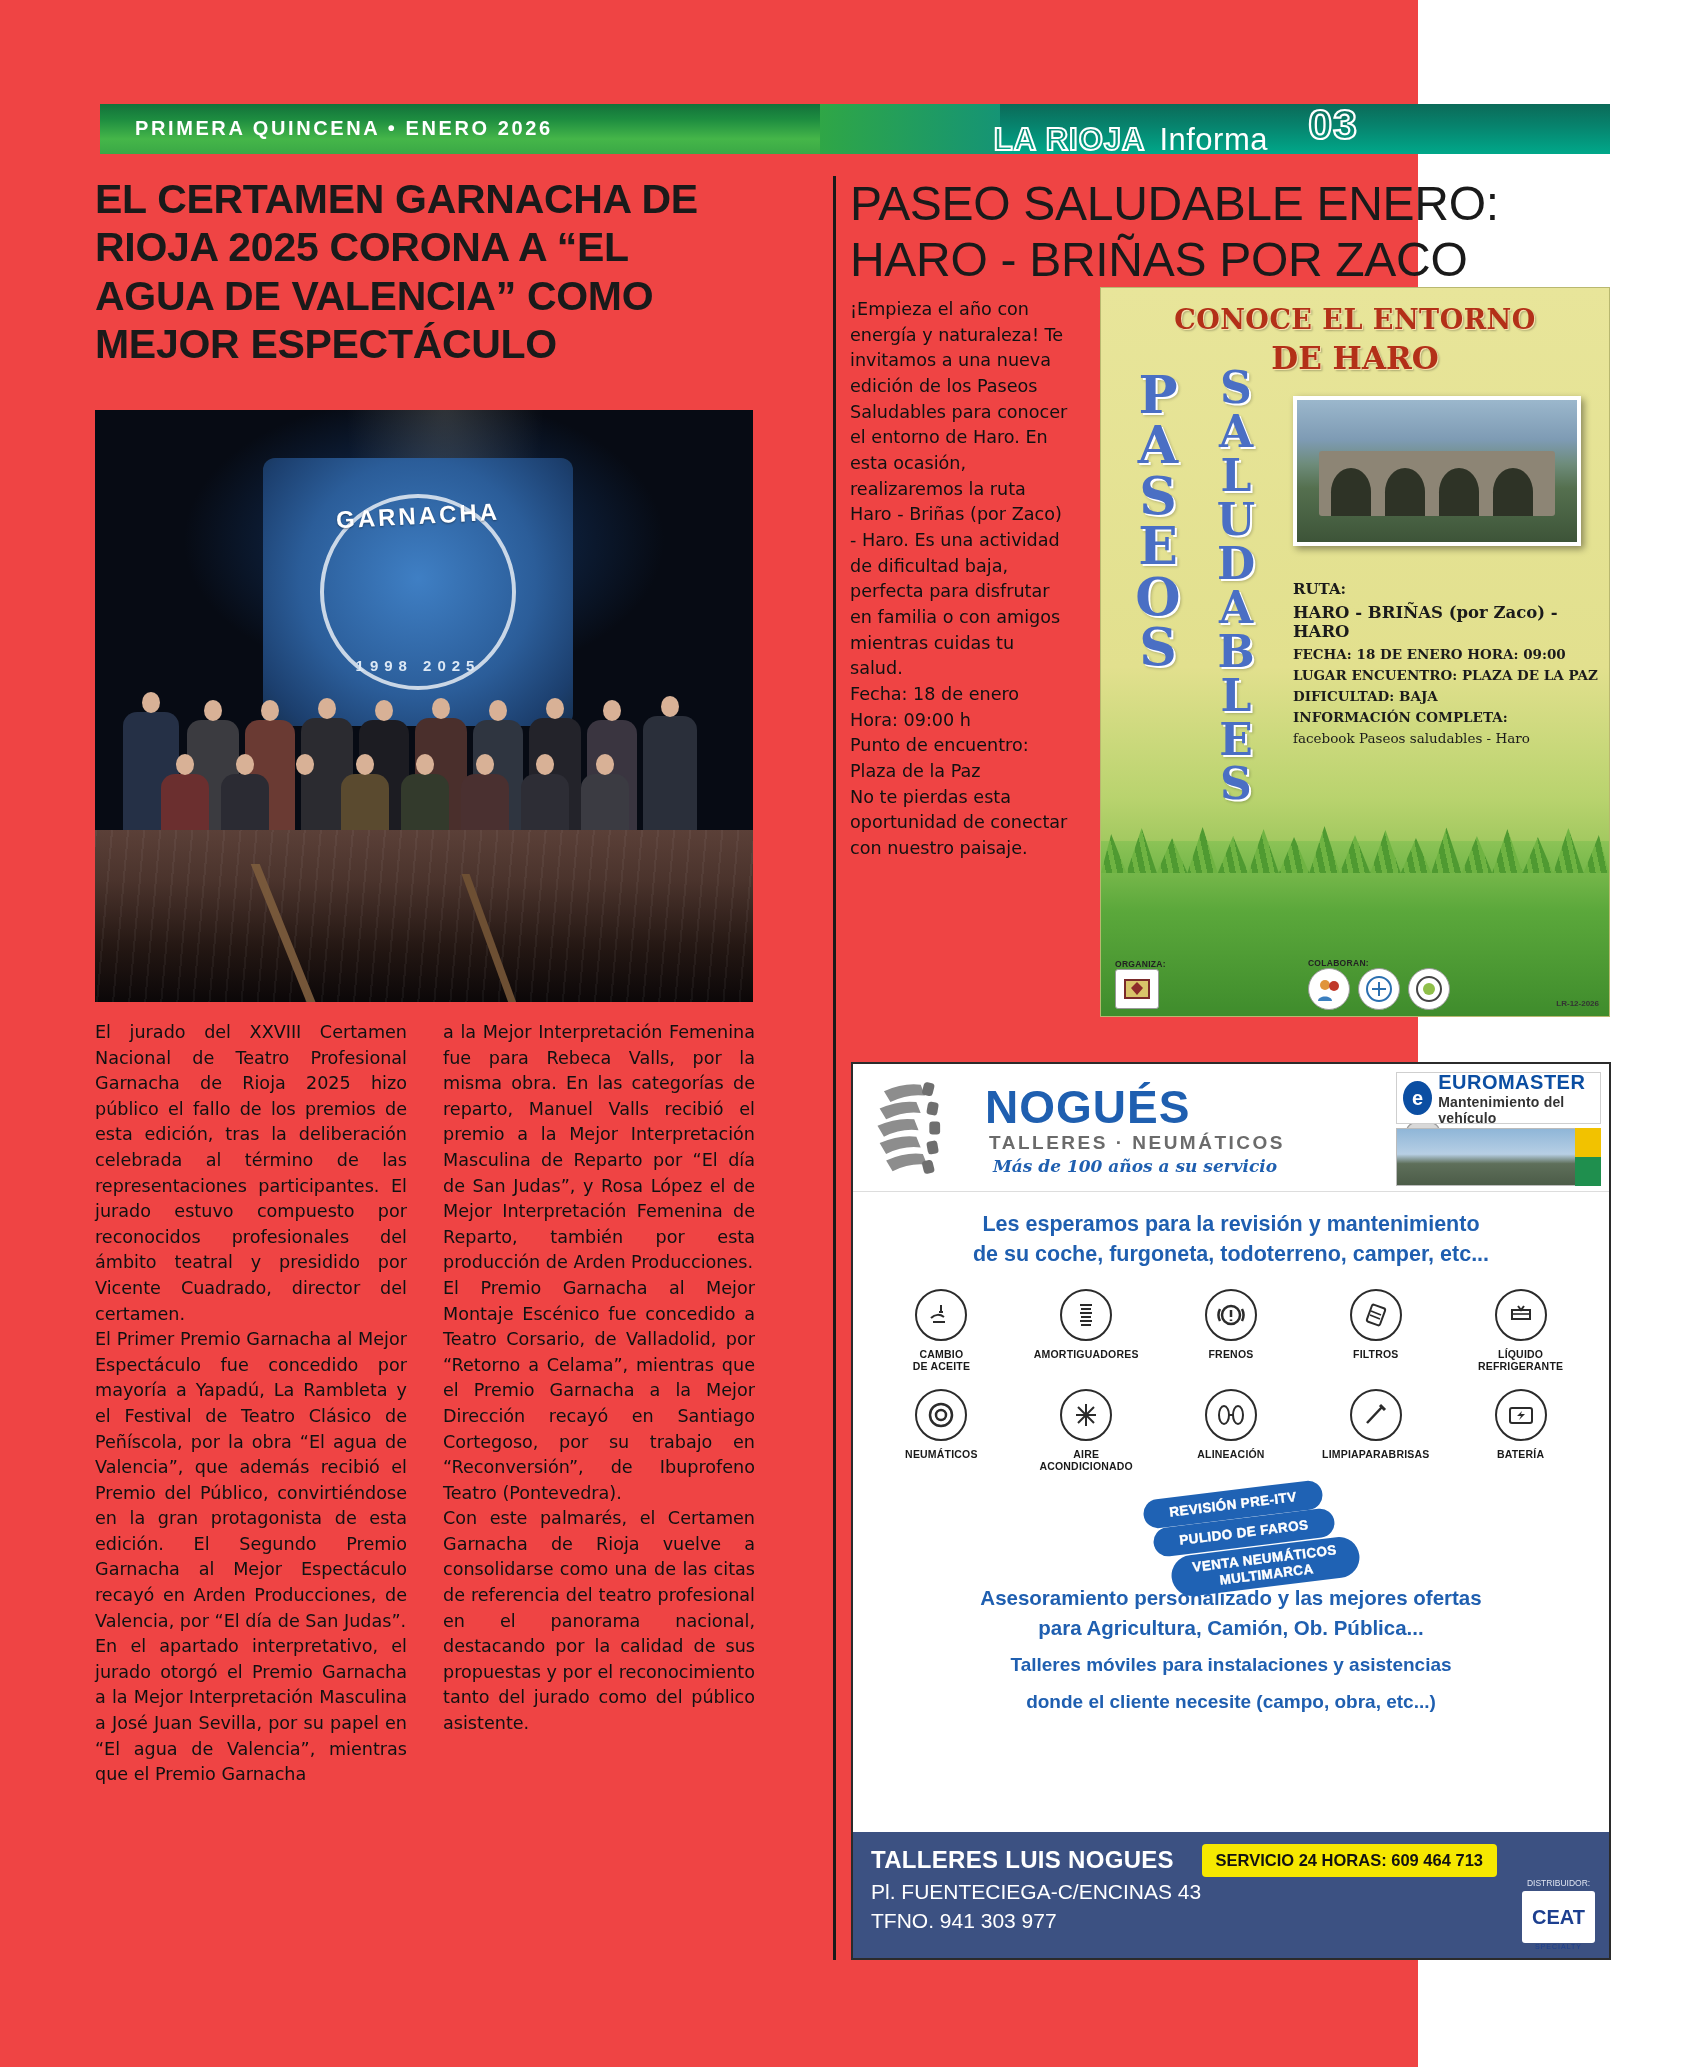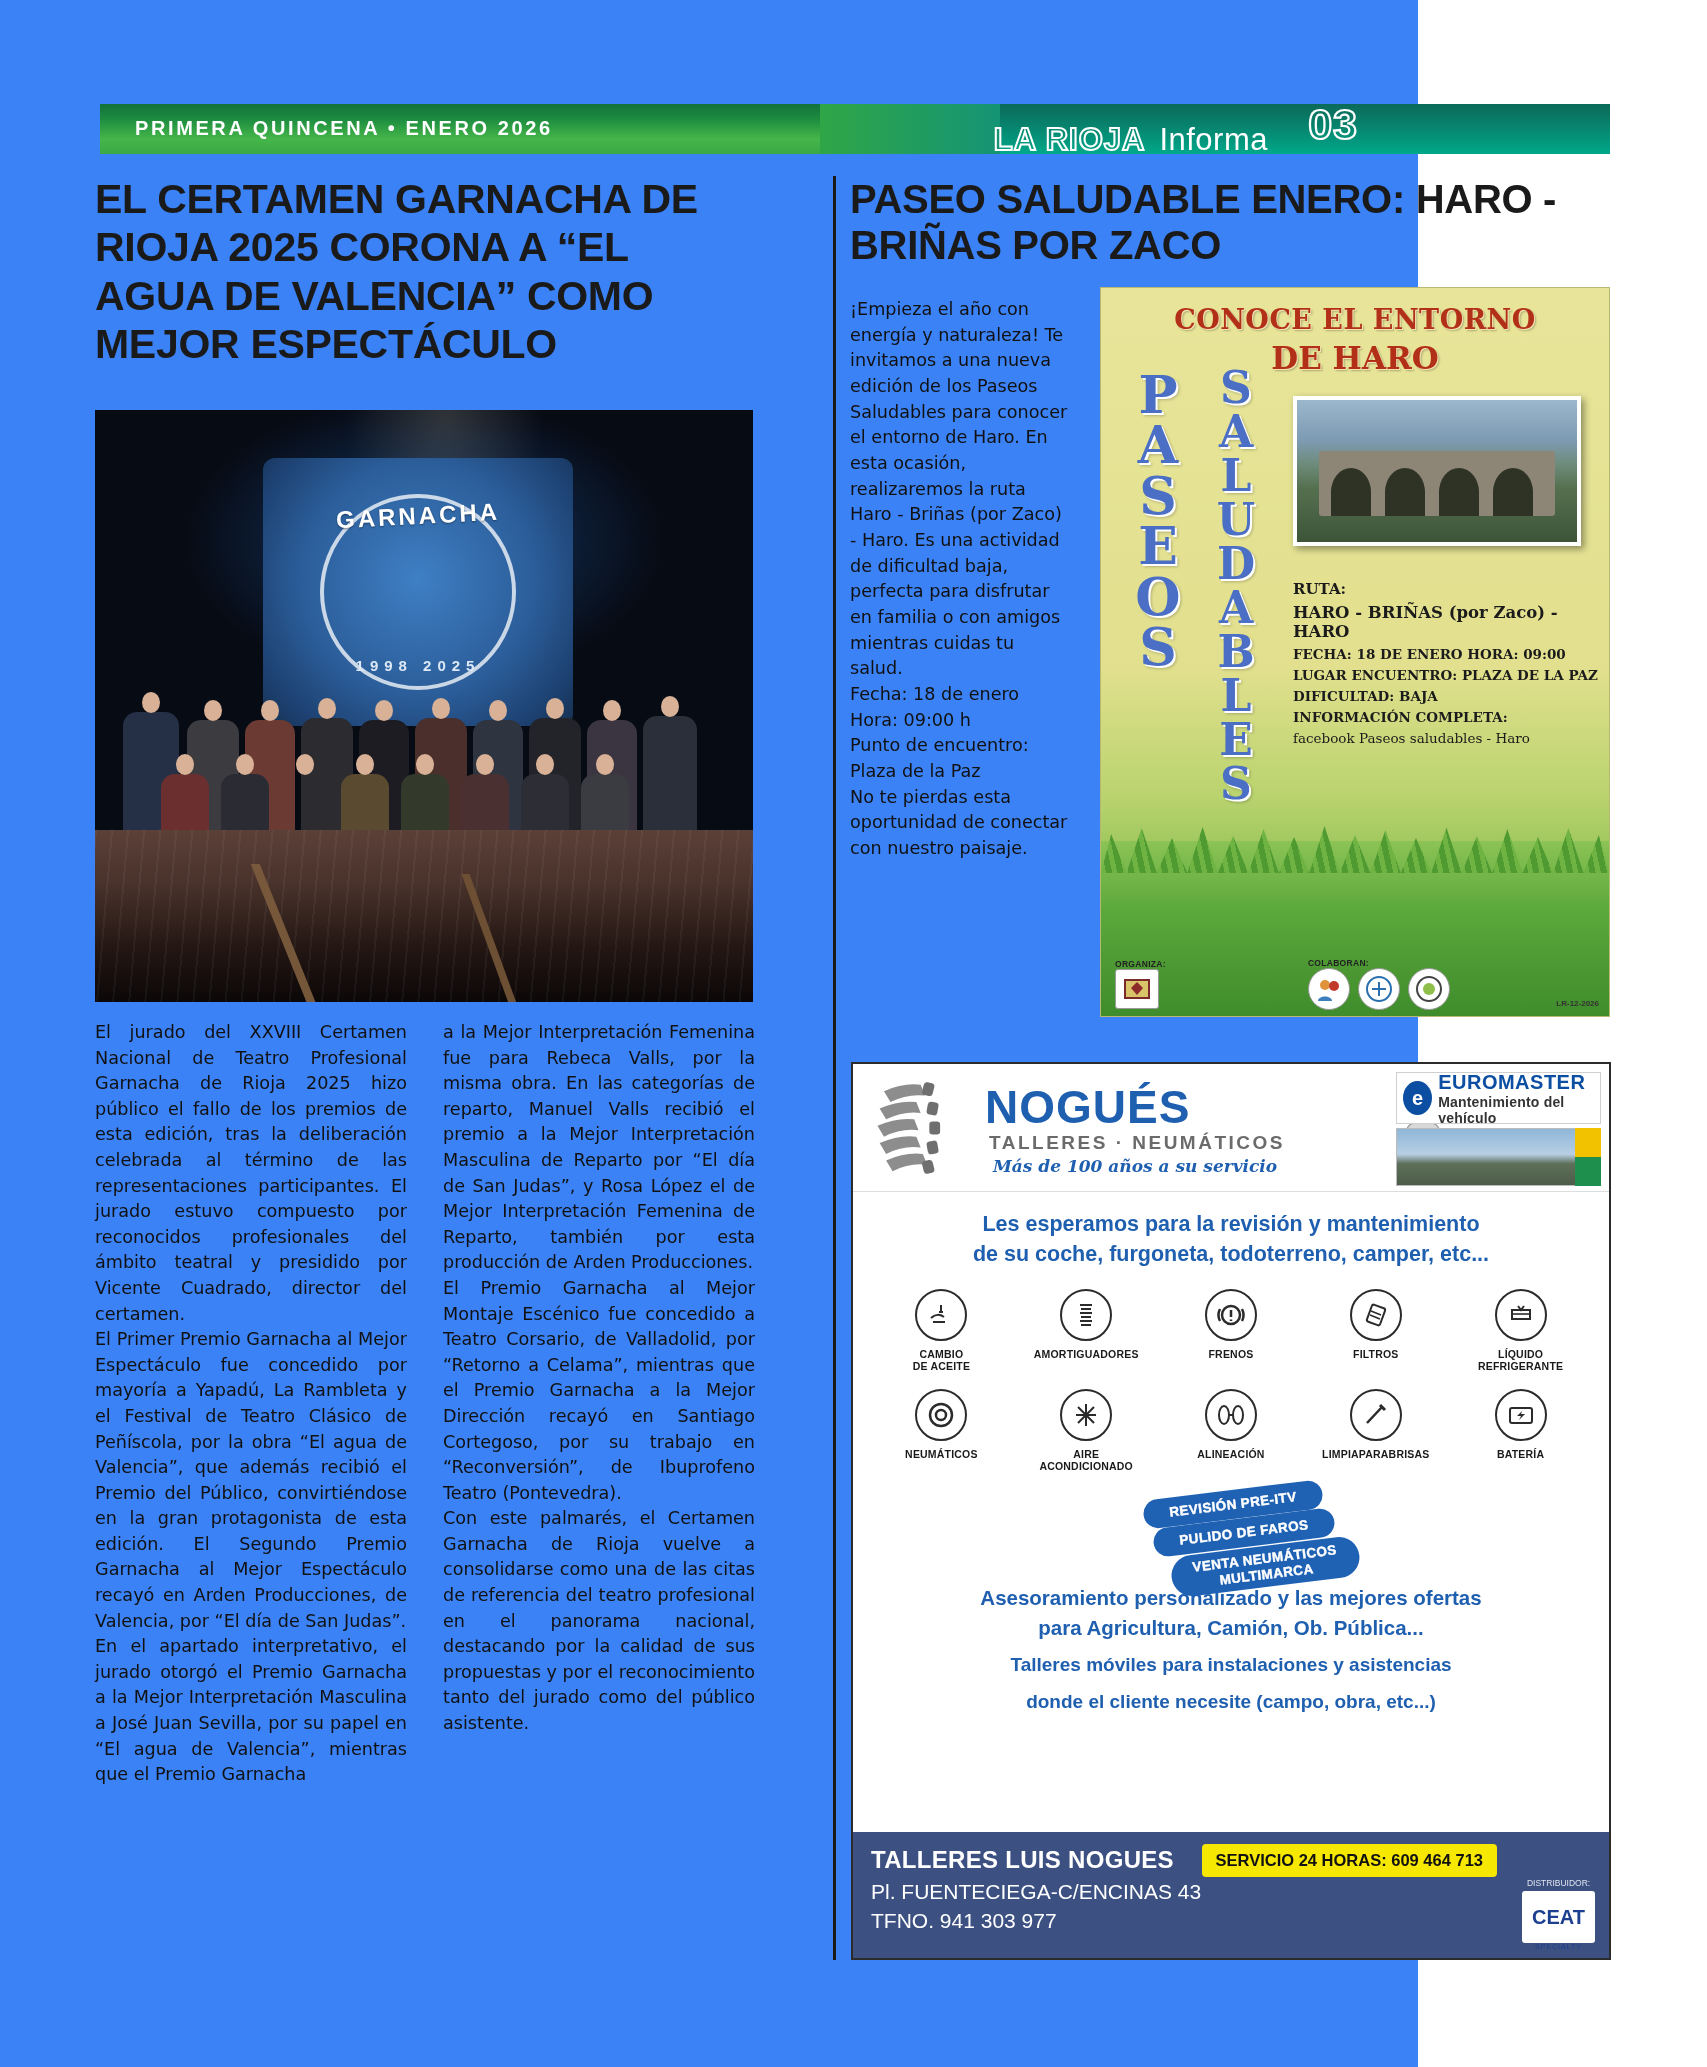--- a/index.html
+++ b/index.html
@@ -2,21 +2,21 @@
 <html><head>
 <meta charset="utf-8">
 <style>
   * { box-sizing: border-box; margin: 0; padding: 0; }
   html, body {
     width: 1707px; height: 2067px;
     background: #ffffff;
     font-family: "Liberation Sans", sans-serif;
     overflow: hidden;
   }
-  .page { position: relative; width: 1418px; height: 2067px; background: #3b82f6; }
+  .page { position: relative; width: 1418px; height: 2067px; background: #ef4444; }
   .hb-left {
     position: absolute; left: 100px; top: 104px; width: 900px; height: 50px;
     background: linear-gradient(to bottom, #13713a 0%, #1d8c40 30%, #45b649 70%, #3aa846 100%);
   }
   .hb-right {
     position: absolute; left: 1000px; top: 104px; width: 610px; height: 50px;
     background: linear-gradient(to bottom, #0b6a58 0%, #07846e 45%, #00a88a 100%);
   }
   .hb-mid {
     position: absolute; left: 820px; top: 104px; width: 200px; height: 50px;
@@ -123,21 +123,21 @@
 
   
   .vrule {
     position: absolute; left: 833px; top: 176px; width: 3px; height: 1784px;
     background: #1a1a1a;
   }
 
   
   .col-right { position: absolute; left: 850px; top: 176px; width: 760px; }
   .headline-right {
-    font-size: 40px; line-height: 1.16; font-weight: bold; color: #1a1a1a;
+    font-size: 48px; line-height: 1.16; font-weight: normal; color: #1a1a1a;
     letter-spacing: -0.3px; width: 760px;
   }
   .paseo-wrap {
     position: absolute; left: 850px; top: 297px; width: 760px; height: 740px;
   }
   .paseo-text {
     position: absolute; left: 0; top: 0; width: 222px;
   }
   .paseo-text p {
     font-size: 17.6px; line-height: 1.46; color: #111;

